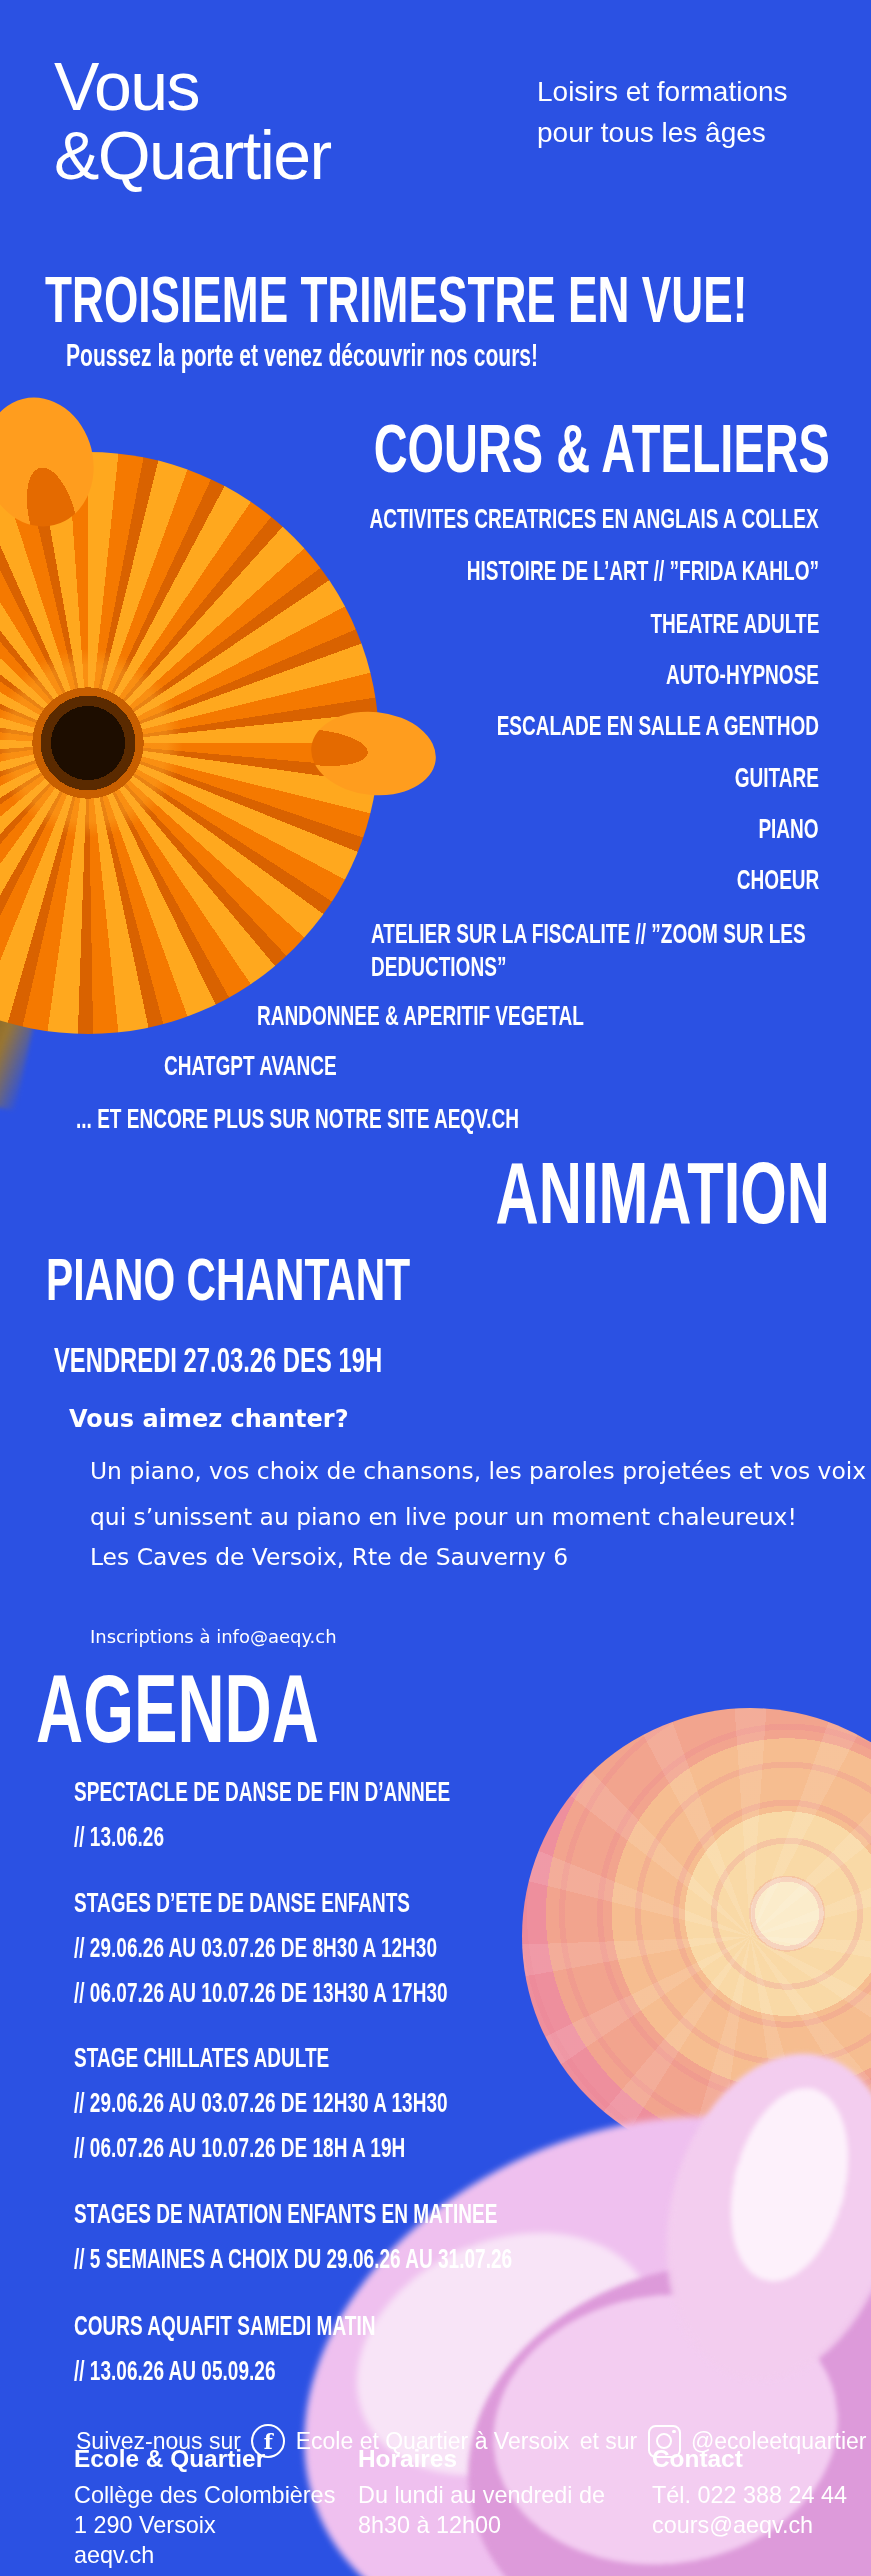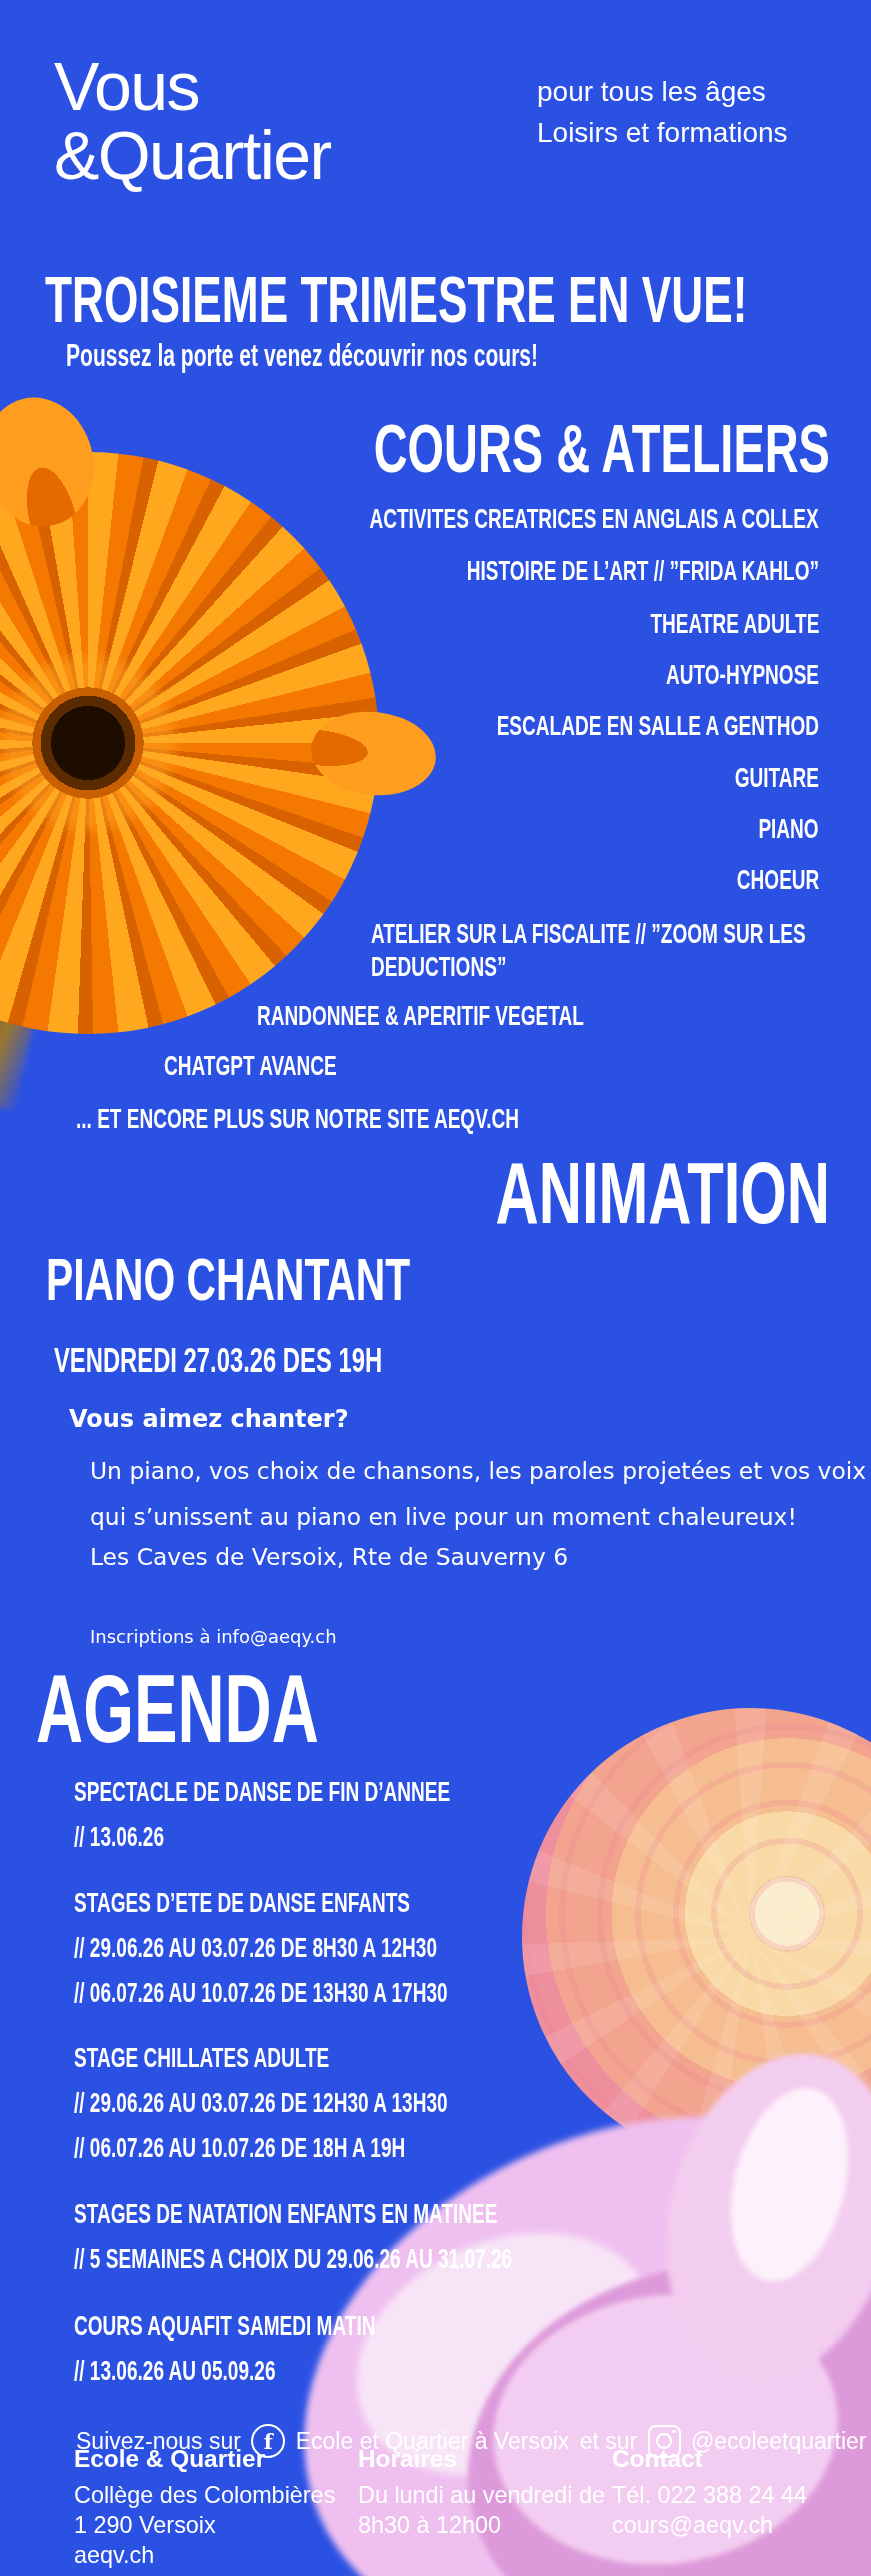--- a/index.html
+++ b/index.html
@@ -49,21 +49,21 @@
   .social{left:76px;top:2400px;font-size:23px;font-weight:400;display:flex;align-items:center;gap:10.4px;margin-top:24px;}
   .icon-circle{display:inline-flex;align-items:center;justify-content:center;
     width:30px;height:30px;border:2.1px solid #fff;border-radius:50%;
     font-family:"DejaVu Serif",serif;font-size:21px;font-weight:700;line-height:1;}
   .icon-ig{position:relative;display:inline-flex;align-items:center;justify-content:center;
     width:29px;height:29px;border:2.1px solid #fff;border-radius:7.8px;}
   .icon-ig .lens{width:12.5px;height:12.5px;border:2.1px solid #fff;border-radius:50%;}
   .icon-ig .dot{position:absolute;top:3.1px;right:3.1px;width:3.6px;height:3.6px;background:#fff;border-radius:50%;}
   .fcol{position:absolute;z-index:10;top:2443px;font-size:23.4px;line-height:1.28;white-space:nowrap;}
   .fcol .ftitle{font-weight:700;font-size:24.4px;margin-bottom:7px;}
-  .fc0{left:74px;} .fc1{left:358px;} .fc2{left:612px;}
+  .fc0{left:74px;} .fc1{left:358px;} .fc2{left:652px;}
 
   
   .art{position:absolute;z-index:1;}
   .gerbera{left:-203px;top:452px;width:582px;height:582px;}
   .g-leaf1{left:161px;top:125px;width:135px;height:218px;border-radius:50%;
     background:radial-gradient(ellipse,rgba(120,200,40,.95) 0 45%,rgba(120,200,40,0) 72%);
     filter:blur(5.2px);transform:rotate(-15deg);position:absolute;}
   .g-leaf2{left:171px;top:-31px;width:93px;height:125px;border-radius:50%;
     background:radial-gradient(ellipse,rgba(100,185,35,.9) 0 45%,rgba(100,185,35,0) 72%);
     filter:blur(4.7px);transform:rotate(20deg);position:absolute;}
@@ -117,22 +117,22 @@
   <div class="art greens"></div>
   <div class="art petalA"></div>
   <div class="art petalB"></div>
   <div class="art petalC"></div>
 
   <div class="txt logo">
     <div>Vous</div>
     <div>&amp;Quartier</div>
   </div>
   <div class="txt tagline">
+    <div>Loisirs et formations</div>
     <div>pour tous les âges</div>
-    <div>Loisirs et formations</div>
   </div>
 
   <div class="txt cond sxL hero-title">TROISIEME TRIMESTRE EN VUE!</div>
   <div class="txt cond sxL hero-sub">Poussez la porte et venez découvrir nos cours!</div>
 
   <div class="txt cond sxR courses-heading">COURS &amp; ATELIERS</div>
   <div class="txt cond sxR citem ci-r ci0">ACTIVITES CREATRICES EN ANGLAIS A COLLEX</div>
   <div class="txt cond sxR citem ci-r ci1">HISTOIRE DE L’ART // ”FRIDA KAHLO”</div>
   <div class="txt cond sxR citem ci-r ci2">THEATRE ADULTE</div>
   <div class="txt cond sxR citem ci-r ci3">AUTO-HYPNOSE</div>

